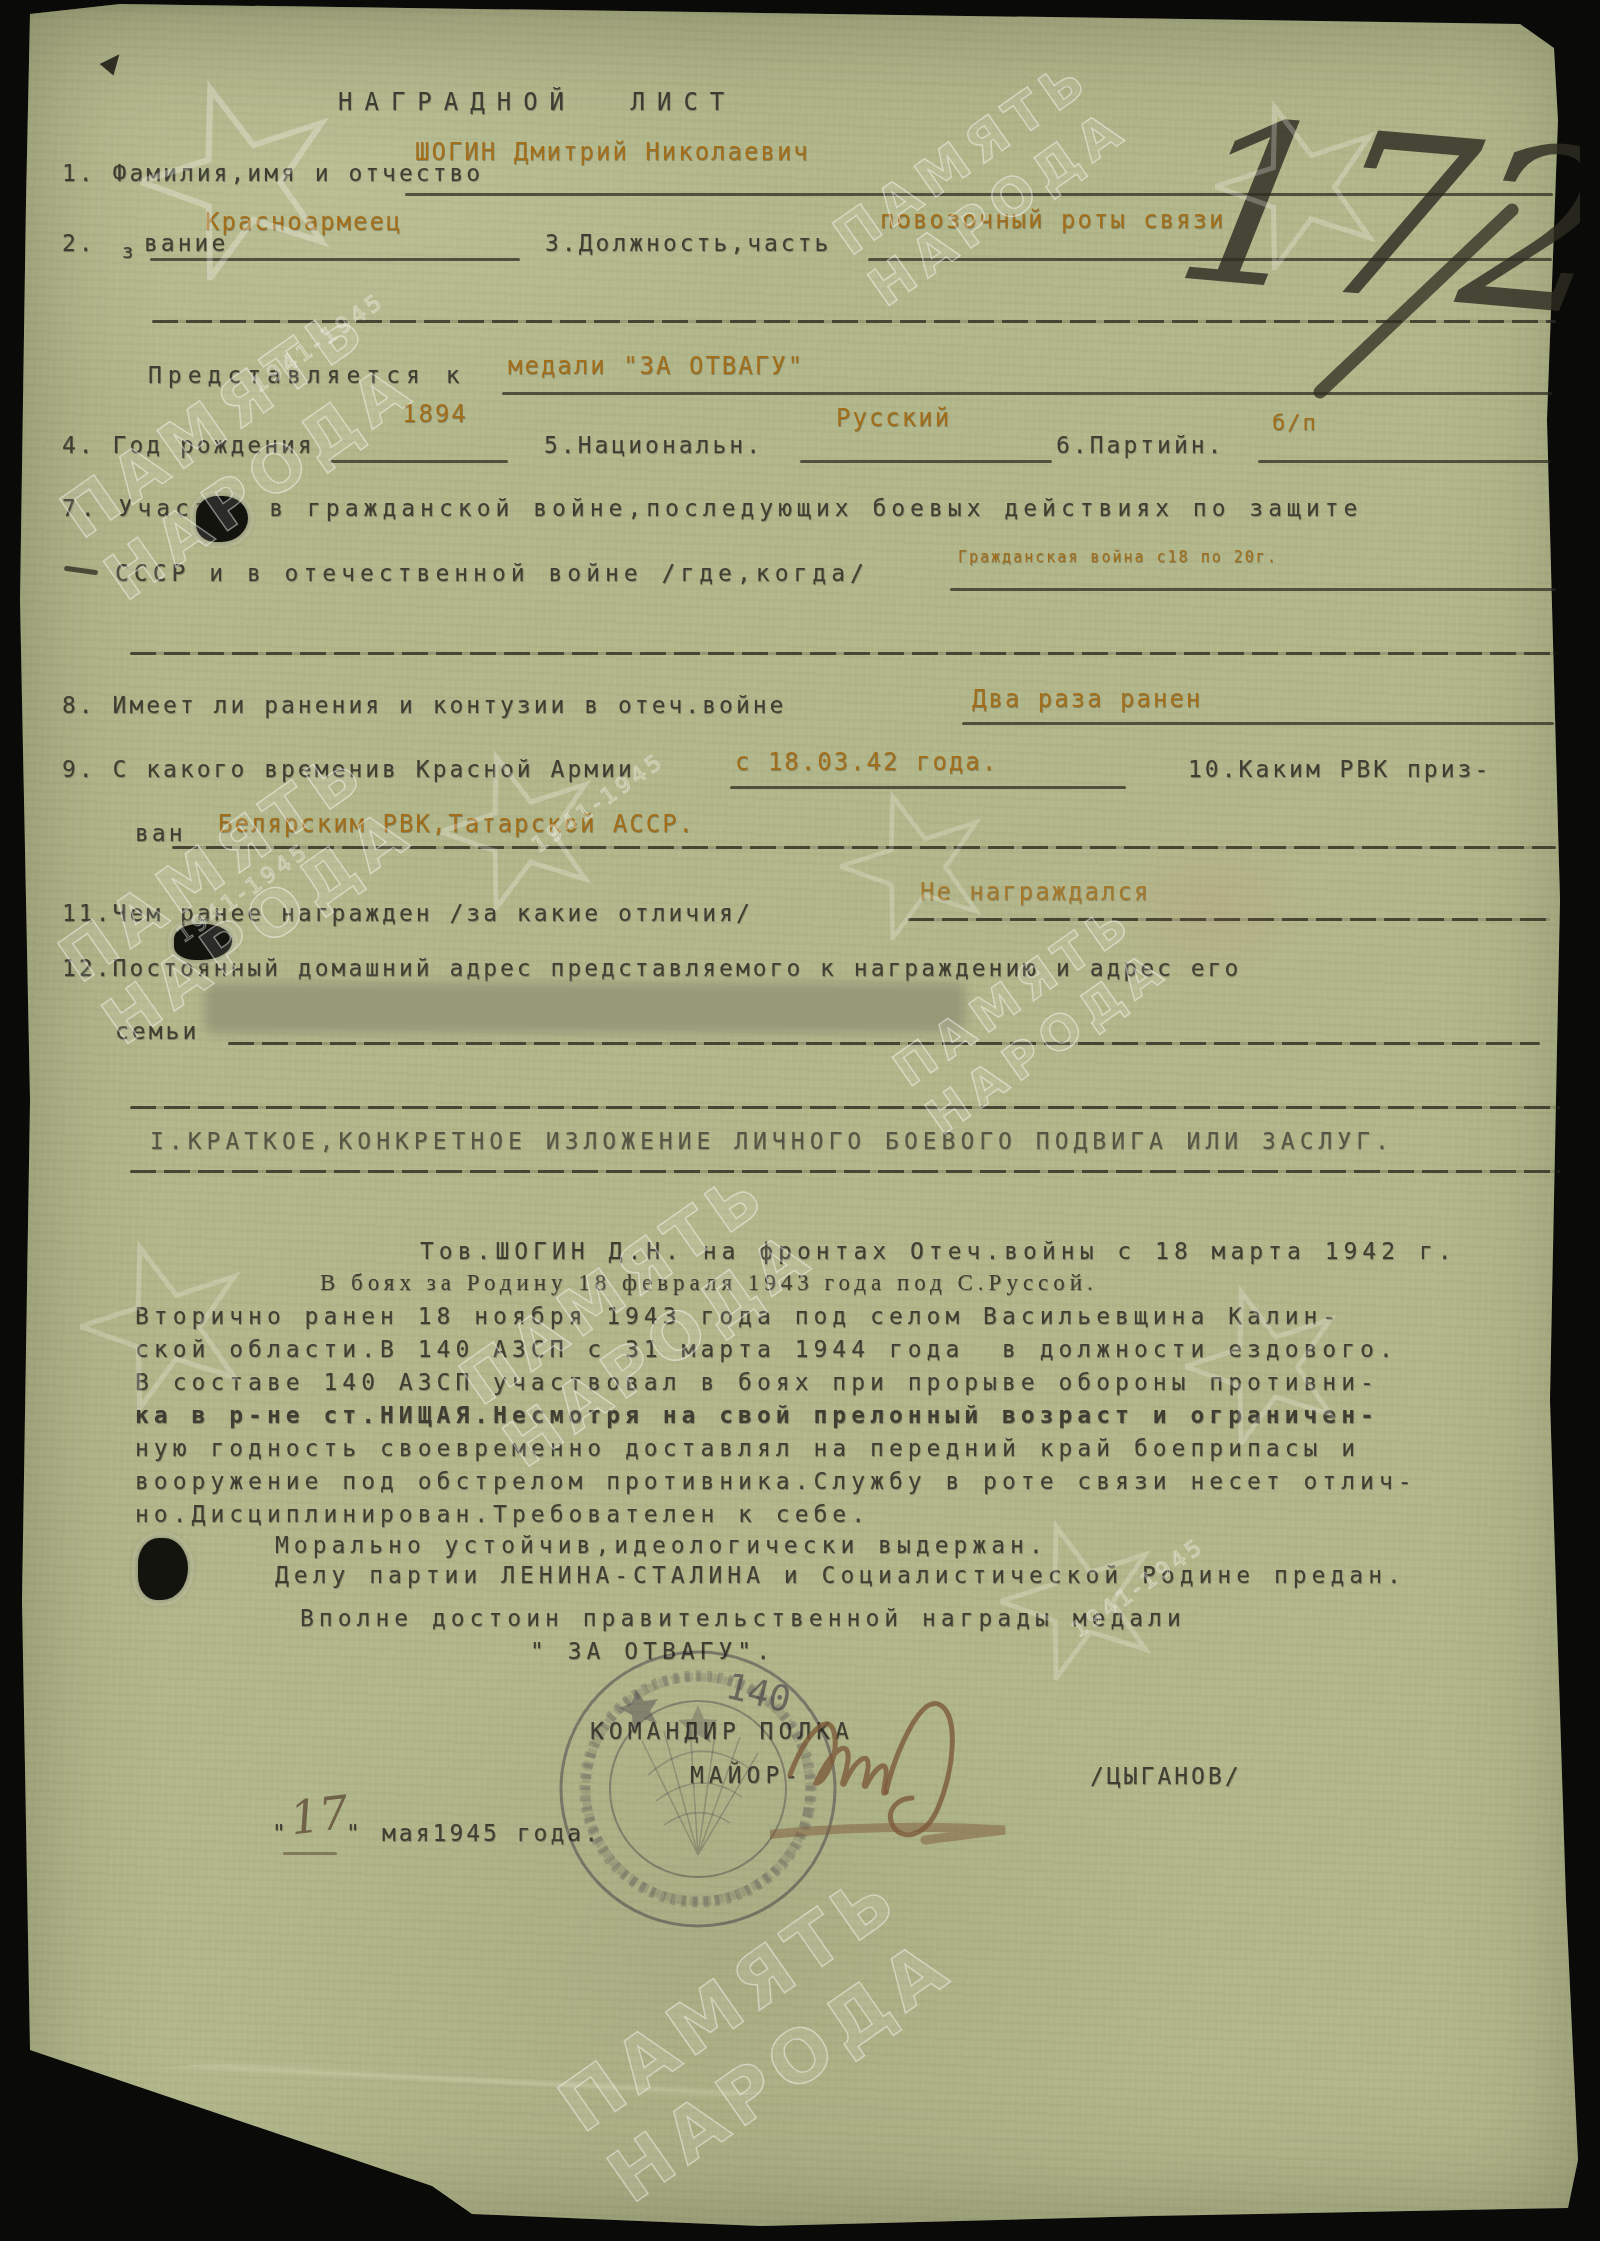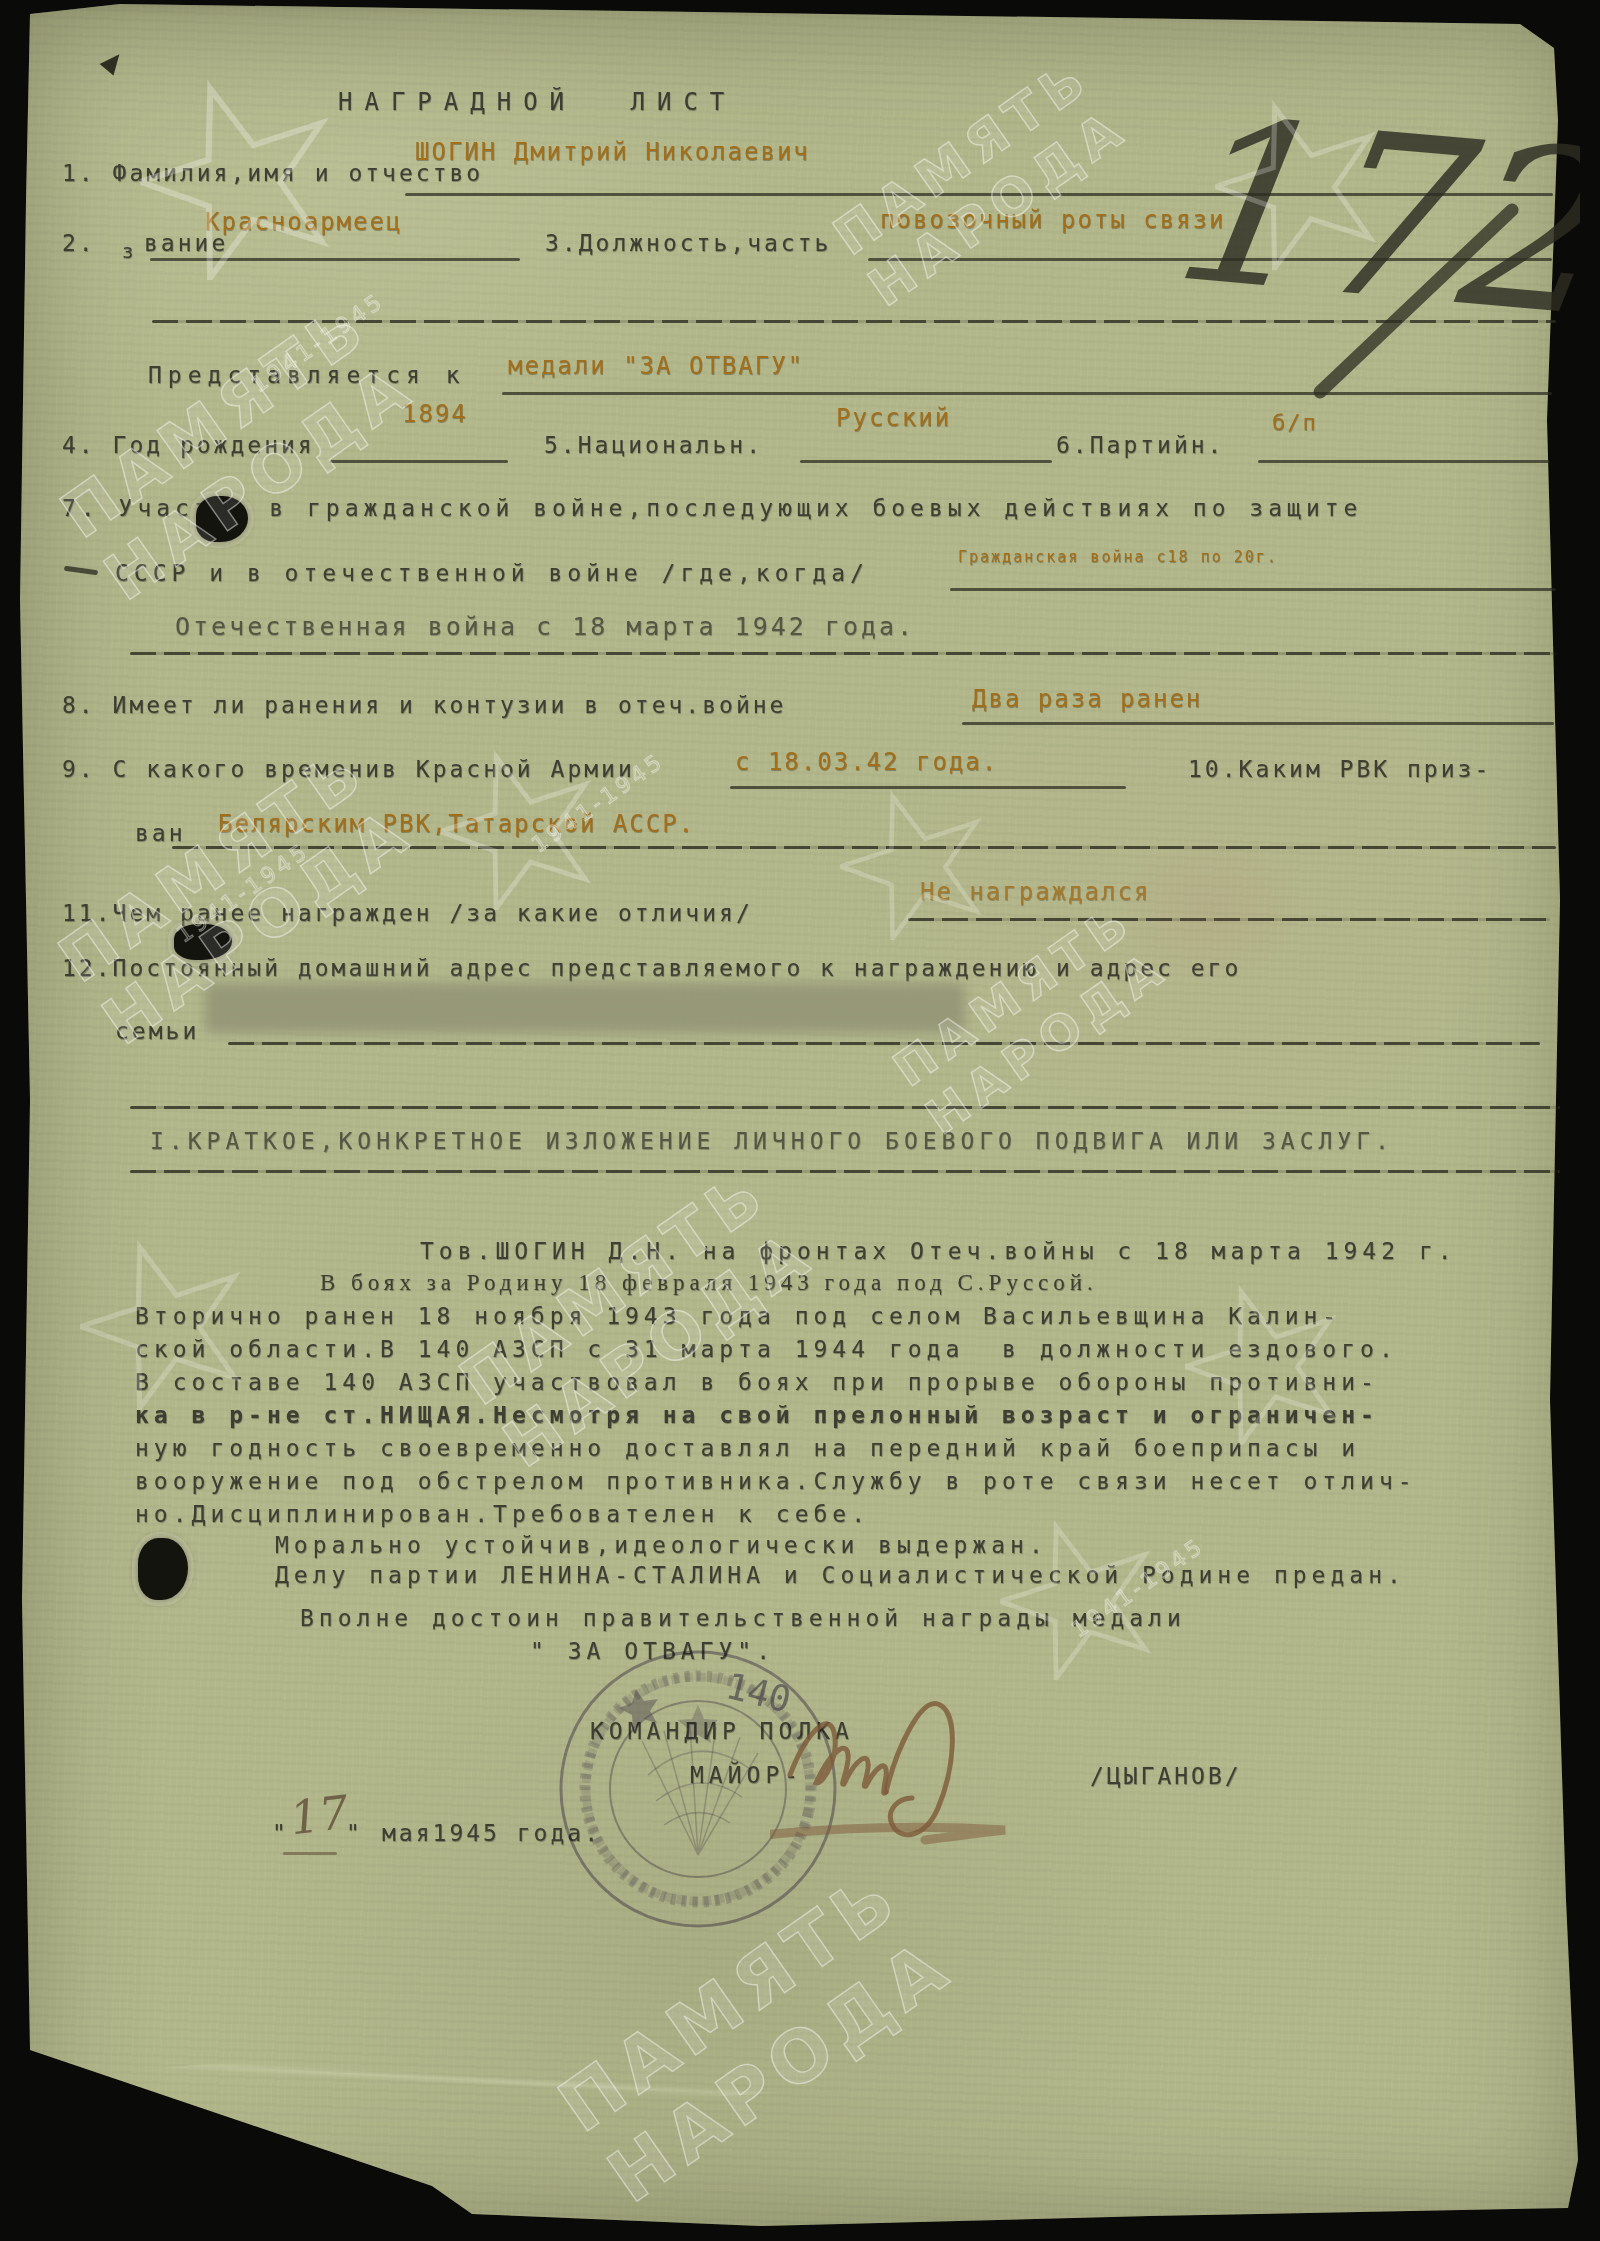--- a/index.html
+++ b/index.html
@@ -77,21 +77,20 @@
   <div class="t val" style="left:836px;top:404px;">Русский</div>
   <div class="rule" style="left:800px;top:460px;width:252px;"></div>
   <div class="t lbl" style="left:1056px;top:432px;">6.Партийн.</div>
   <div class="t val" style="left:1272px;top:410px;font-size:22px;">б/п</div>
   <div class="rule" style="left:1258px;top:460px;width:292px;"></div>
 
   <div class="t lbl" style="left:62px;top:495px;letter-spacing:5px;">7. Участи  в гражданской войне,последующих боевых действиях по защите</div>
   <div class="t lbl" style="left:115px;top:560px;letter-spacing:5px;">СССР и в отечественной войне /где,когда/</div>
   <div class="t val" style="left:958px;top:548px;font-size:15px;">Гражданская война с18 по 20г.</div>
   <div class="rule" style="left:950px;top:588px;width:606px;"></div>
-  <div class="t big faint" style="left:175px;top:612px;">Отечественная война с 18 марта 1942 года.</div>
   <div class="rule dash" style="left:130px;top:652px;width:1428px;"></div>
 
   <div class="t lbl" style="left:62px;top:692px;">8. Имеет ли ранения и контузии в отеч.войне</div>
   <div class="t val" style="left:972px;top:685px;">Два раза ранен</div>
   <div class="rule" style="left:962px;top:722px;width:592px;"></div>
 
   <div class="t lbl" style="left:62px;top:756px;">9. С какого временив Красной Армии</div>
   <div class="t val" style="left:735px;top:748px;">с 18.03.42 года.</div>
   <div class="t lbl" style="left:1188px;top:756px;">10.Каким РВК приз-</div>
   <div class="rule" style="left:730px;top:786px;width:396px;"></div>

